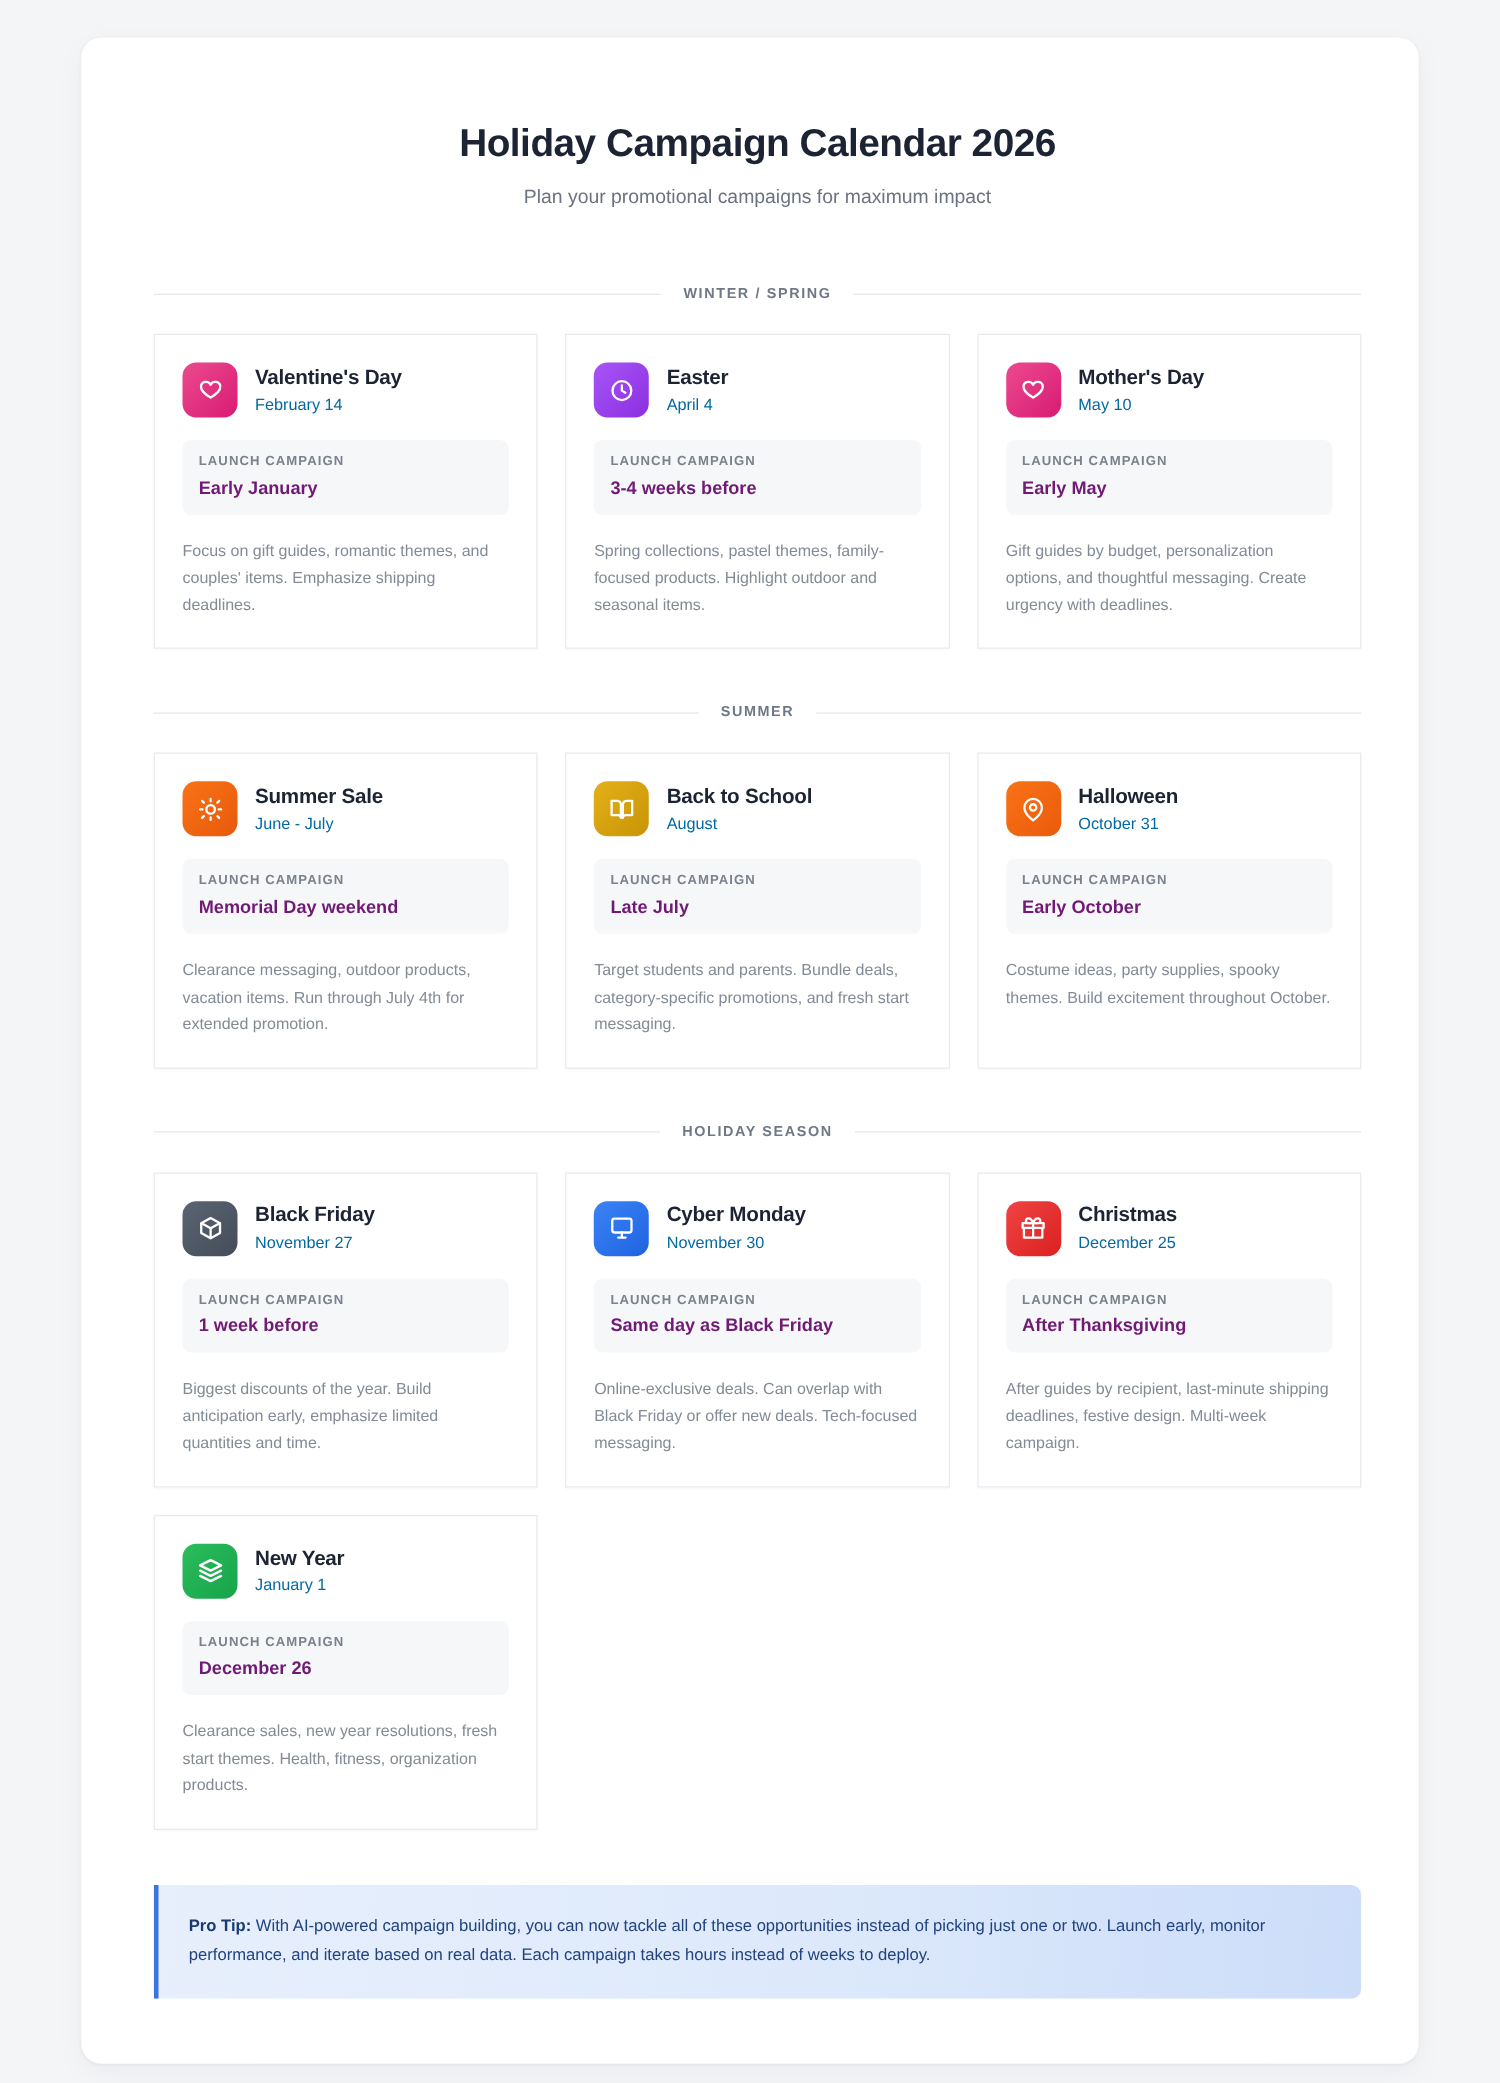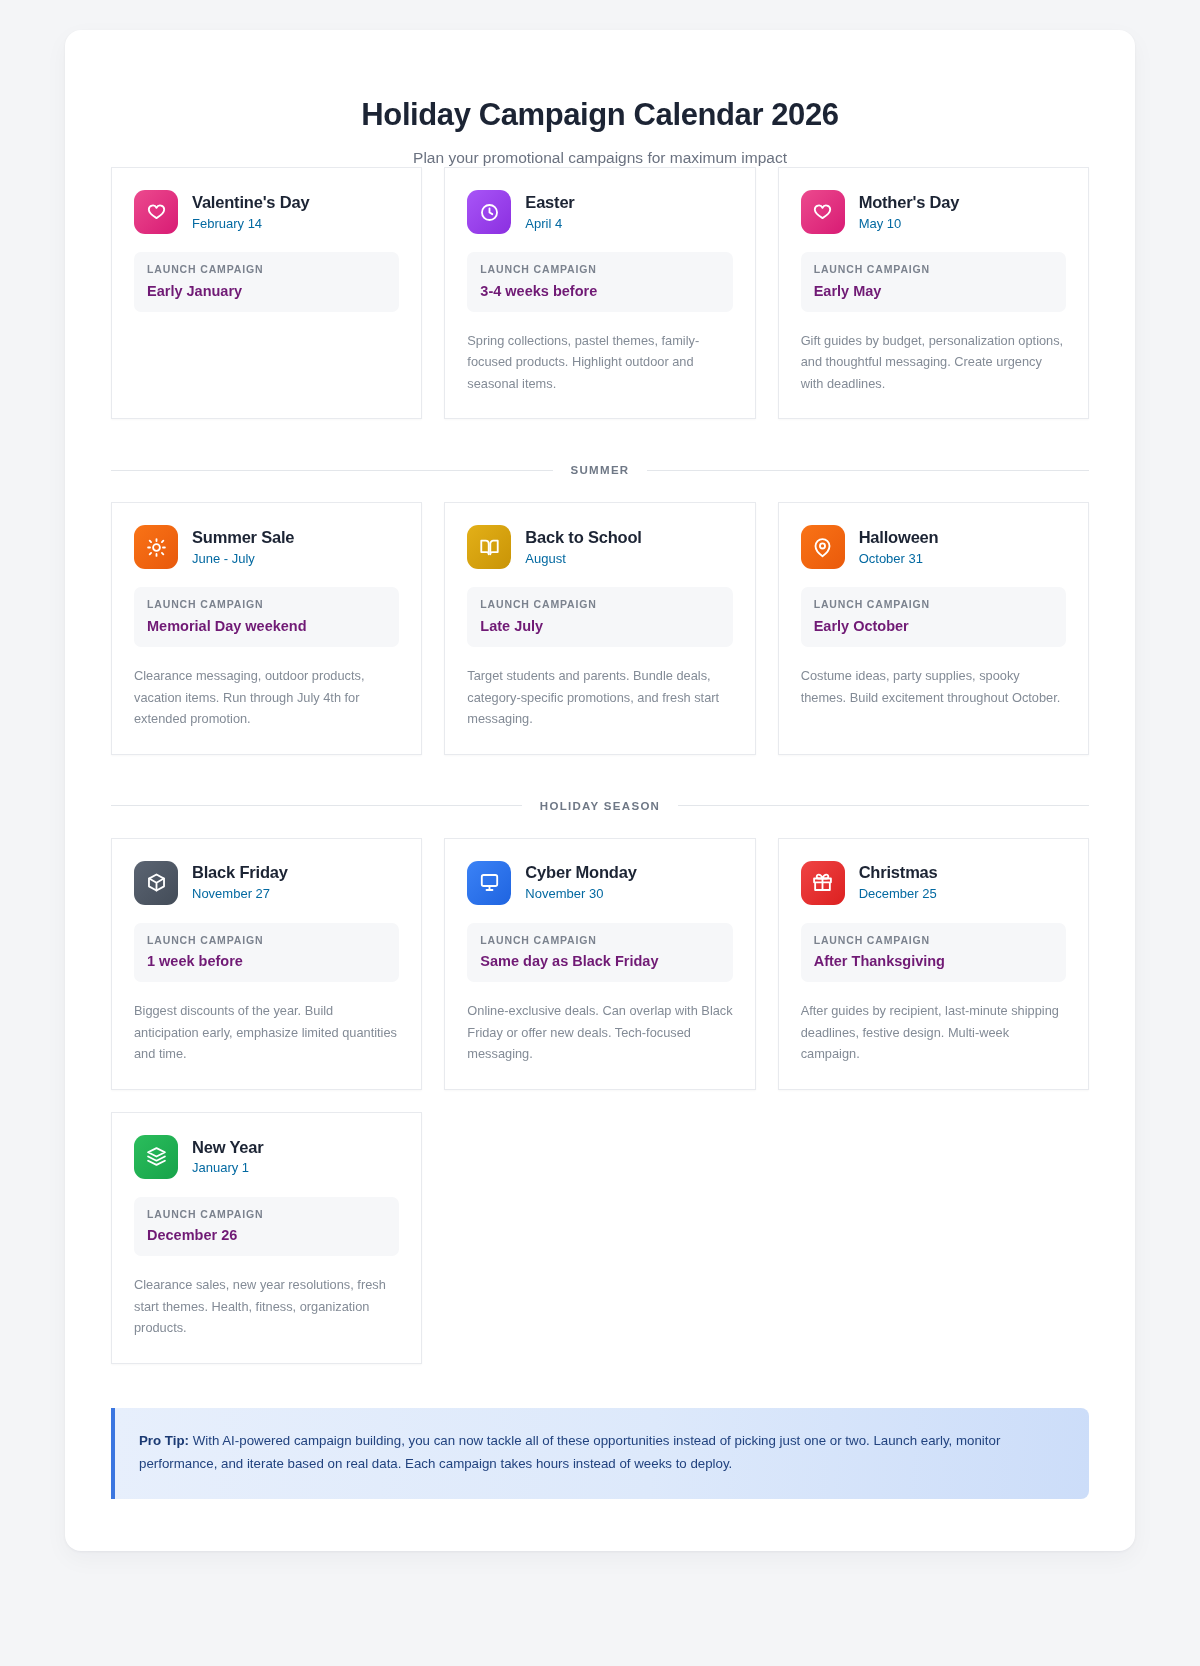--- a/index.html
+++ b/index.html
@@ -15,21 +15,21 @@
   .page {
     width: 1200px;
     min-height: 1666px;
     padding: 30px 65px 40px 65px;
   }
 
   .sheet {
     background: #ffffff;
     border-radius: 16px;
     box-shadow: 0 1px 3px rgba(16,24,40,0.05), 0 8px 24px rgba(16,24,40,0.04);
-    padding: 48px 46px 52px 46px;
+    padding: 48px 46px 52px 58px;
     min-height: 1496px;
   }
 
   
   .header { text-align: center; padding-top: 18px; }
   .page-title {
     font-size: 31px;
     font-weight: 700;
     color: #1c2434;
     letter-spacing: -0.4px;
@@ -163,37 +163,43 @@
 
 <div class="page">
   <div class="sheet">
 
     <div class="header">
       <h1 class="page-title">Holiday Campaign Calendar 2026</h1>
       <p class="page-subtitle">Plan your promotional campaigns for maximum impact</p>
     </div>
 
     <div id="sections-root">
+        <div class="section-divider sec-winter">
+          <span class="rule"></span>
+          <span class="label">WINTER / SPRING</span>
+          <span class="rule"></span>
+        </div>
         <div class="card-grid">
           <div class="card">
             <div class="card-head">
               <div class="card-icon" style="background: linear-gradient(135deg, rgb(236, 74, 142) 0%, rgb(216, 27, 116) 100%);">
                 <svg viewBox="0 0 24 24" fill="none" stroke="currentColor" stroke-width="2.1" stroke-linecap="round" stroke-linejoin="round">
                   <path d="M20.8 8.6c0 4.5-8.8 9.8-8.8 9.8S3.2 13.1 3.2 8.6a4.6 4.6 0 0 1 8.8-1.9 4.6 4.6 0 0 1 8.8 1.9z"></path>
                 </svg>
               </div>
               <div class="card-titles">
                 <div class="card-name">Valentine's Day</div>
                 <div class="card-date">February 14</div>
               </div>
             </div>
             <div class="launch-box">
               <div class="launch-label">LAUNCH CAMPAIGN</div>
               <div class="launch-value">Early January</div>
             </div>
+            <p class="card-desc">Focus on gift guides, romantic themes, and couples' items. Emphasize shipping deadlines.</p>
           </div>
           <div class="card">
             <div class="card-head">
               <div class="card-icon" style="background: linear-gradient(135deg, rgb(168, 85, 247) 0%, rgb(139, 47, 224) 100%);">
                 <svg viewBox="0 0 24 24" fill="none" stroke="currentColor" stroke-width="2.1" stroke-linecap="round" stroke-linejoin="round">
                   <circle cx="12" cy="12" r="8.6"></circle>
                   <path d="M12 7.2V12l3.2 1.9"></path>
                 </svg>
               </div>
               <div class="card-titles">

